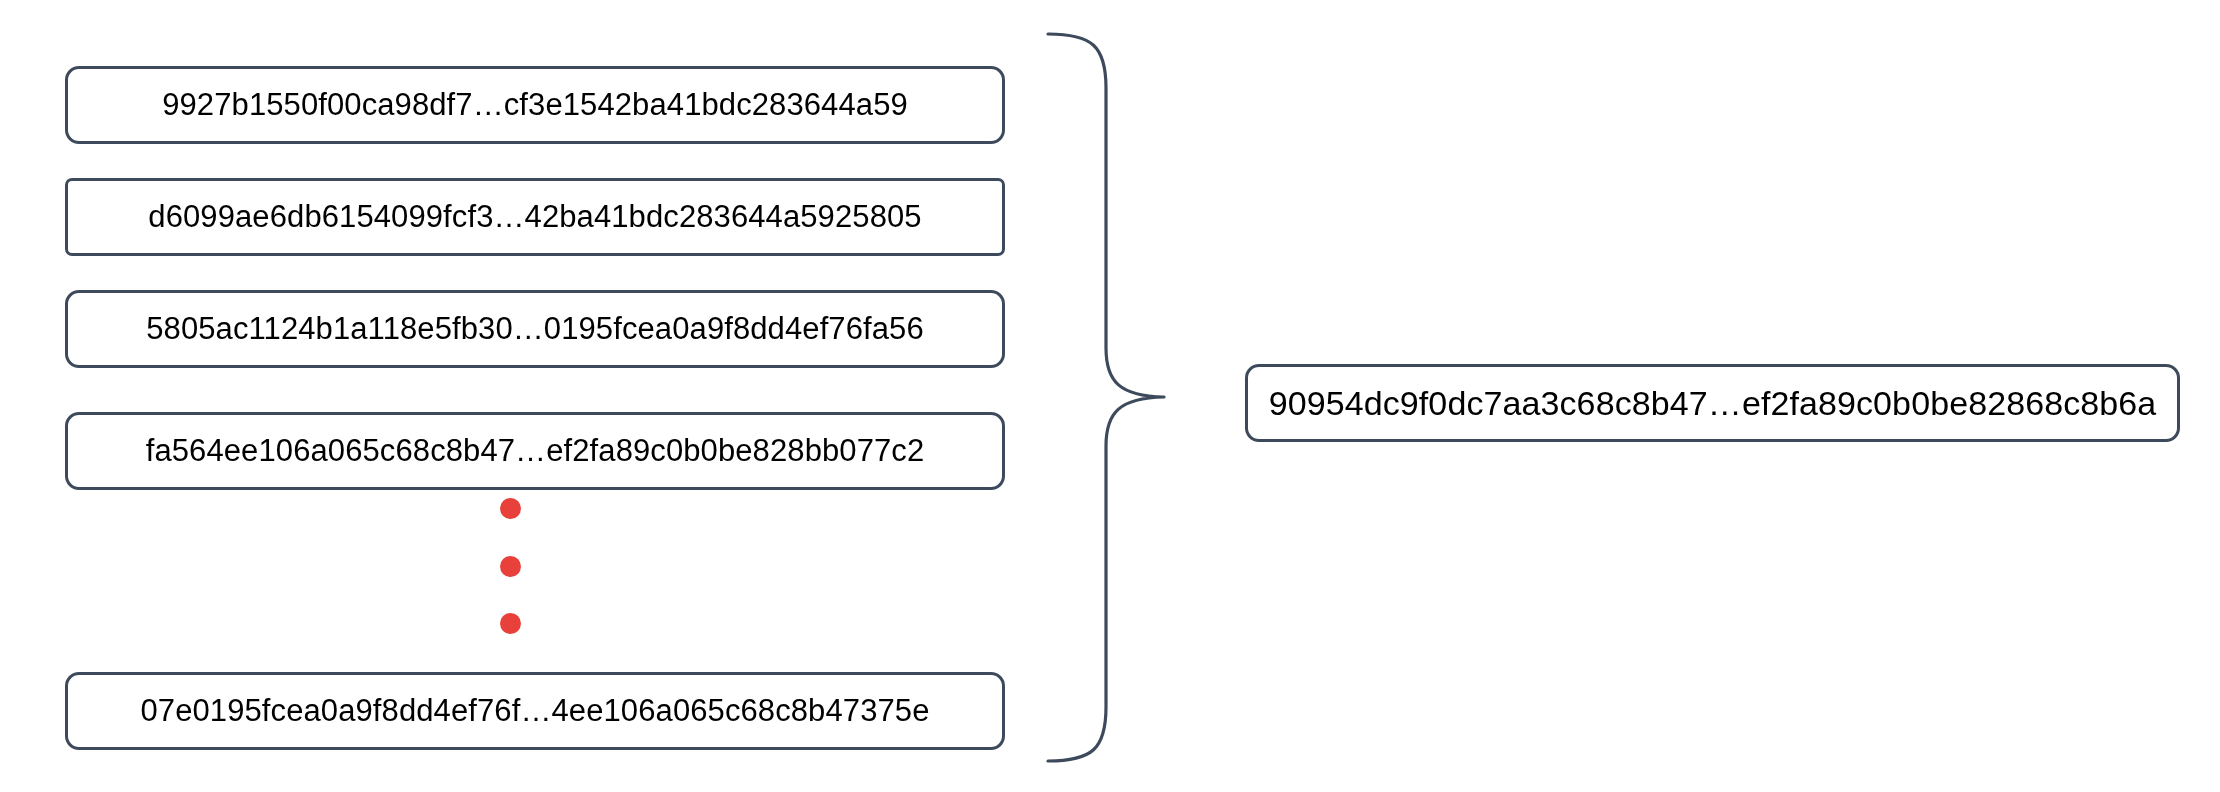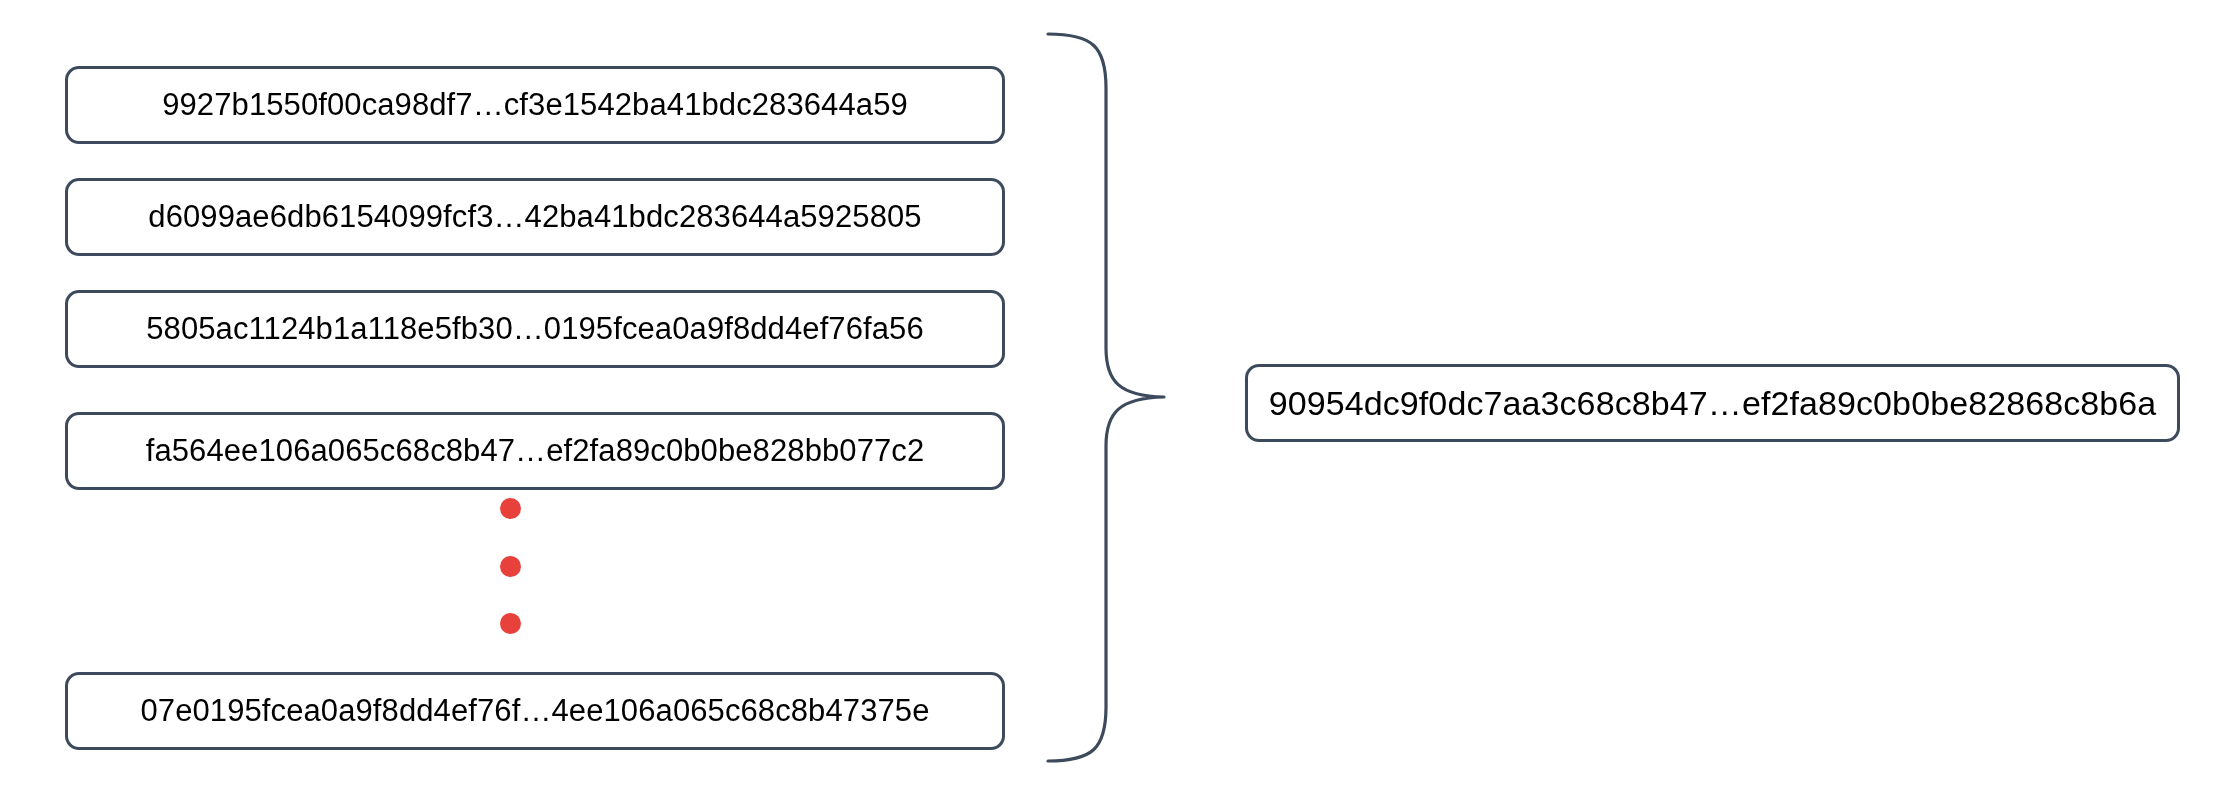--- a/index.html
+++ b/index.html
@@ -36,21 +36,21 @@
   }
 
   .input-box {
     left: 65px;
     width: 940px;
     height: 78px;
     font-size: 31px;
   }
 
   .input-box.b0 { top: 66px; }
-  .input-box.b1 { top: 178px; }
+  .input-box.b1 { top: 178px; border-radius: 7px; }
   .input-box.b2 { top: 290px; text-align: center; }
   .input-box.b3 { top: 412px; }
   .input-box.b4 { top: 672px; }
 
   .output-box {
     left: 1245px;
     top: 364px;
     width: 935px;
     height: 78px;
     font-size: 34px;

